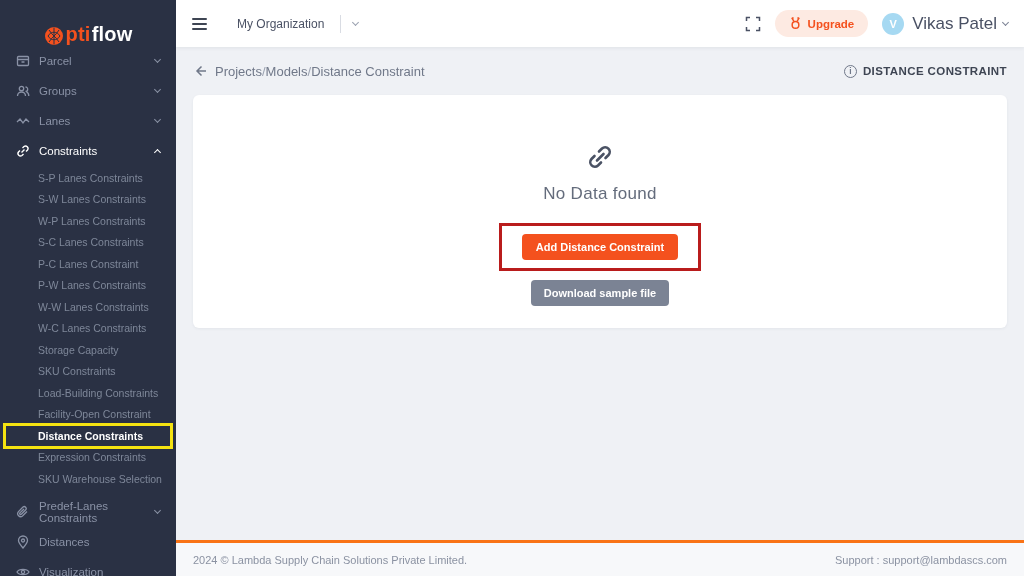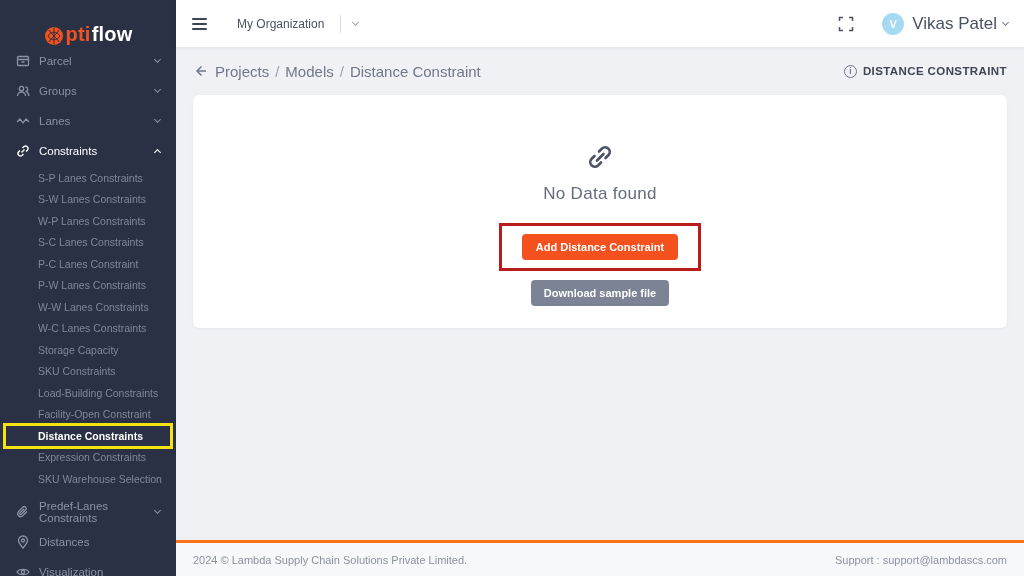--- a/index.html
+++ b/index.html
@@ -42,21 +42,21 @@
   .topbar-right { margin-left:auto; display:flex; align-items:center; }
   .fs-icon { width:16px; height:16px; cursor:pointer; margin-right:14px; }
   .upgrade-pill { display:flex; align-items:center; gap:6px; background:#fdeae2; color:#f4511e; font-size:11.5px; font-weight:bold; border:none; border-radius:14px; padding:7px 14px; cursor:pointer; }
   .avatar { width:22px; height:22px; border-radius:50%; background:#a6d9f2; color:#ffffff; font-size:11px; font-weight:bold; display:flex; align-items:center; justify-content:center; margin:0 8px 0 14px; cursor:pointer; }
   .username { font-size:17px; color:#4a5164; display:flex; align-items:center; gap:6px; cursor:pointer; }
   .username .chev { color:#7b8294; }
 
   .content { flex:1; padding:0 17px; }
   .crumb-row { height:48px; display:flex; align-items:center; }
   .back-arrow { width:14px; height:14px; margin-right:8px; cursor:pointer; }
-  .crumbs { font-size:15px; color:#707889; display:flex; gap:6px; }
+  .crumbs { font-size:13px; color:#707889; display:flex; gap:0; }
   .crumb { cursor:pointer; }
   .crumb-sep { color:#9aa1b0; }
   .page-title-wrap { margin-left:auto; display:flex; align-items:center; gap:6px; color:#3e4553; }
   .info-icon { width:13px; height:13px; border:1.3px solid #707889; border-radius:50%; color:#707889; font-size:8.5px; display:flex; align-items:center; justify-content:center; font-weight:bold; }
   .page-title { font-size:11.5px; font-weight:bold; letter-spacing:0.4px; }
 
   .card { background:#ffffff; border-radius:6px; height:233px; box-shadow:0 1px 3px rgba(40,50,70,0.06); display:flex; flex-direction:column; align-items:center; padding-top:47px; }
   .chain-icon { width:30px; height:30px; }
   .nodata { margin-top:12px; font-size:17px; color:#646c7c; letter-spacing:0.3px; }
   .annotation-wrap { margin-top:19px; border:3px solid #b91c1c; padding:8px 20px; }
@@ -214,20 +214,27 @@
         </div>
       <div class="org">
         <span>My Organization</span>
         <span class="org-divider"></span>
         <span class="chev down"></span>
       </div>
       <div class="topbar-right">
         <svg class="fs-icon" viewBox="0 0 16 16" fill="none" stroke="#4a5164" stroke-width="1.5">
             <path d="M1.5 5 V1.5 H5 M11 1.5 H14.5 V5 M14.5 11 V14.5 H11 M5 14.5 H1.5 V11"></path>
           </svg>
+        <button class="upgrade-pill">
+          <svg width="13" height="13" viewBox="0 0 14 14">
+              <path d="M3 1 L5.2 4.5 M11 1 L8.8 4.5 M3 1 L5 1 M11 1 L9 1" stroke="#f4511e" stroke-width="1.6" fill="none"></path>
+              <circle cx="7" cy="8.5" r="3.6" fill="none" stroke="#f4511e" stroke-width="1.6"></circle>
+            </svg>
+          <span>Upgrade</span>
+        </button>
         <div class="avatar">
             <span>V</span>
           </div>
         <div class="username">
           <span>Vikas Patel</span>
           <span class="chev down"></span>
         </div>
       </div>
     </header>
 

